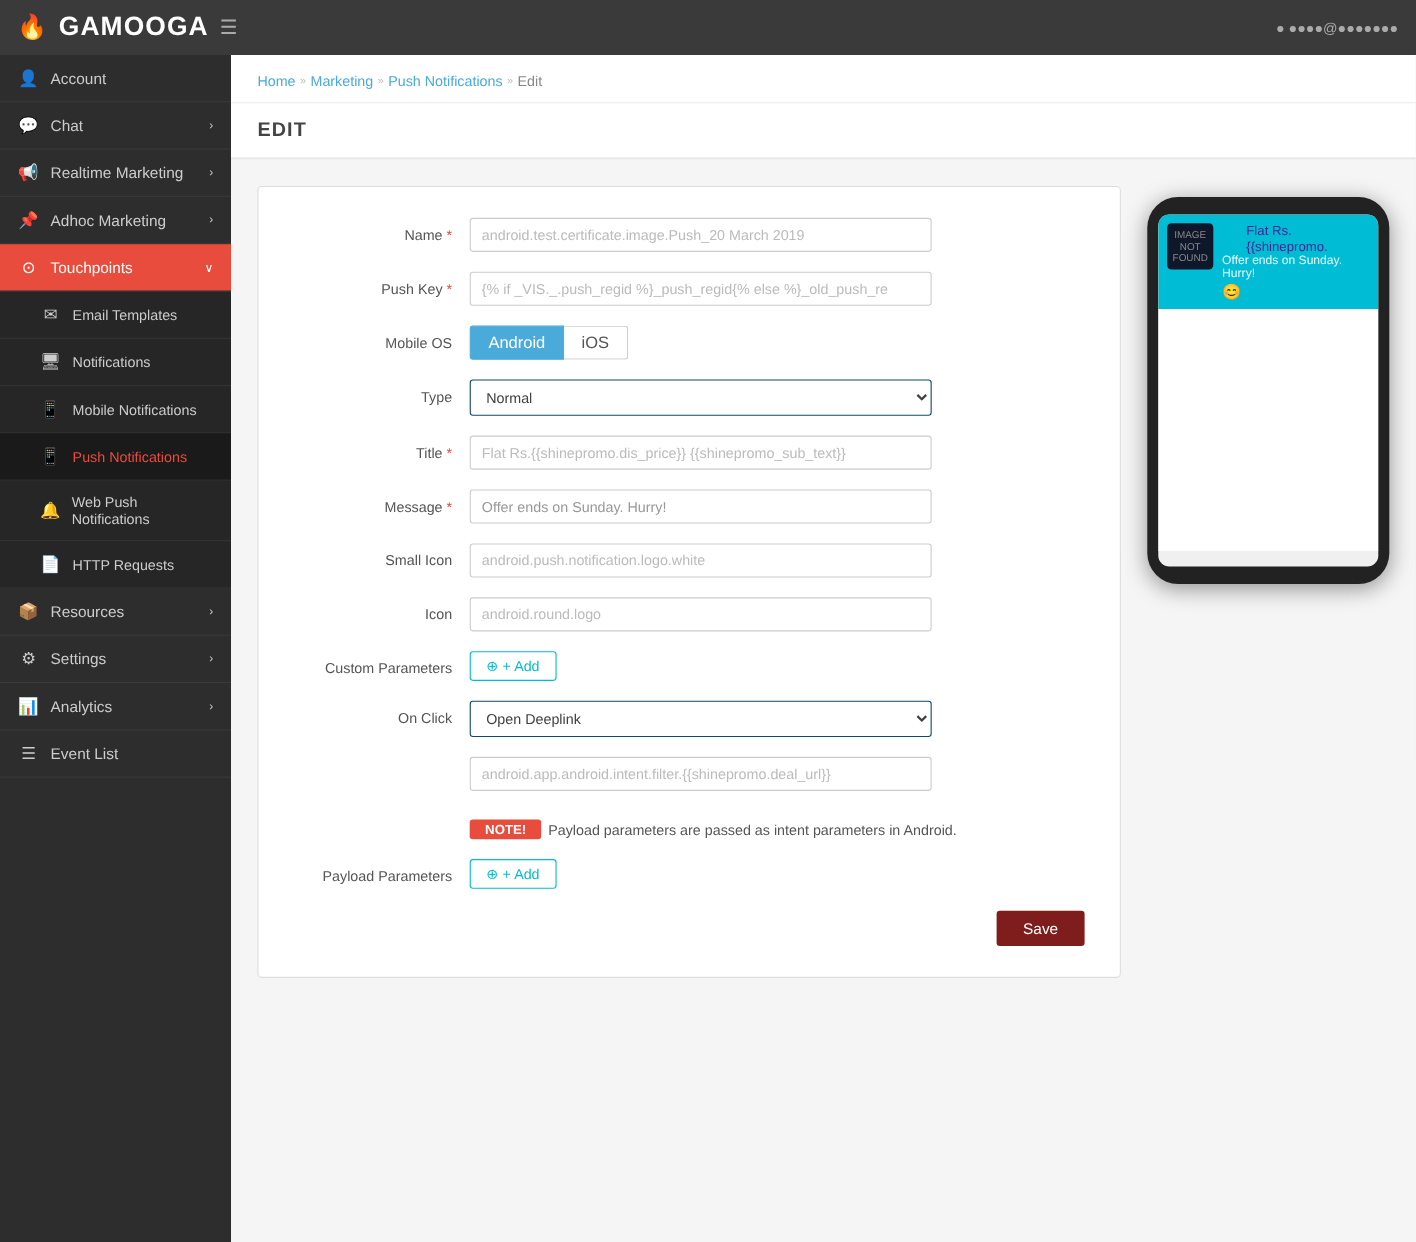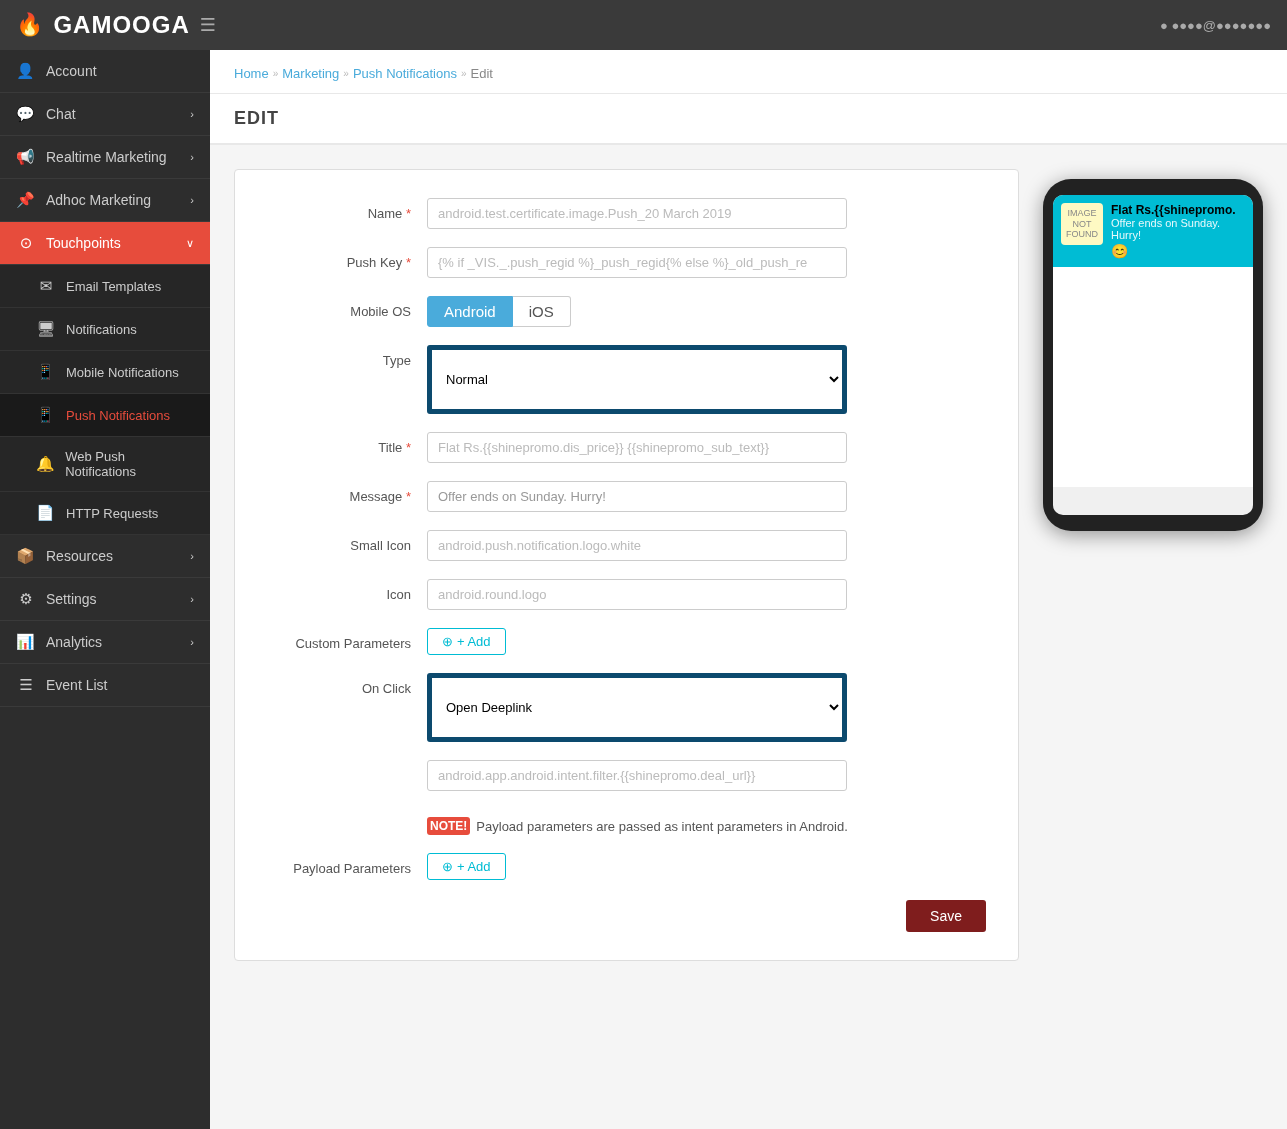--- a/index.html
+++ b/index.html
@@ -142,25 +142,25 @@
       color: #555;
     }
     .os-btn:first-child { border-radius: 3px 0 0 3px; }
     .os-btn:last-child { border-radius: 0 3px 3px 0; border-left: none; }
     .os-btn.active { background: #4aabdb; color: white; border-color: #4aabdb; }
 
     
     .form-select {
       flex: 1;
       max-width: 420px;
-      padding: 21px 10px;
-      border: 5px solid #0c4a6e;
-      border-radius: 3px;
-      font-size: 13px;
-      color: #000000;
+      padding: 7px 10px;
+      border: 1px solid #0c4a6e;
+      border-radius: 3px;
+      font-size: 13px;
+      color: #404040;
       background: white;
       appearance: auto;
     }
 
     
     .btn-add {
       background: white;
       border: 1px solid #00bcd4;
       color: #00bcd4;
       padding: 5px 14px;
@@ -183,21 +183,21 @@
       cursor: pointer;
       float: right;
     }
 
     
     .note-badge {
       background: #e74c3c;
       color: white;
       font-size: 12px;
       font-weight: bold;
-      padding: 2px 3px;
+      padding: 2px 14px;
       border-radius: 3px;
       margin-right: 6px;
     }
     .note-text { font-size: 13px; color: #555; }
 
     
     .phone-preview {
       width: 220px;
       min-width: 220px;
       margin-top: 10px;
@@ -215,35 +215,35 @@
       min-height: 320px;
     }
     .notification-bar {
       background: #00bcd4;
       padding: 8px;
       display: flex;
       align-items: flex-start;
       gap: 8px;
     }
     .notif-icon-box {
-      background: #fef9c3;
+      background: #0f172a;
       width: 42px;
       height: 42px;
       border-radius: 4px;
       display: flex;
       align-items: center;
       justify-content: center;
       font-size: 9px;
       color: #888;
       flex-shrink: 0;
       text-align: center;
       line-height: 1.2;
     }
     .notif-content { flex: 1; }
-    .notif-title { color: #000000; font-size: 12px; font-weight: bold; }
+    .notif-title { color: #4c1d95; font-size: 12px; font-weight: normal; margin-left: 22px; }
     .notif-msg { color: rgba(255,255,255,0.9); font-size: 11px; }
     .notif-emoji { font-size: 14px; margin-top: 2px; display: block; }
     .phone-body-white { background: white; height: 220px; }
 
     .clearfix::after { content: ''; display: block; clear: both; }
 
     .form-row-note {
       display: flex;
       align-items: center;
       flex-wrap: wrap;

